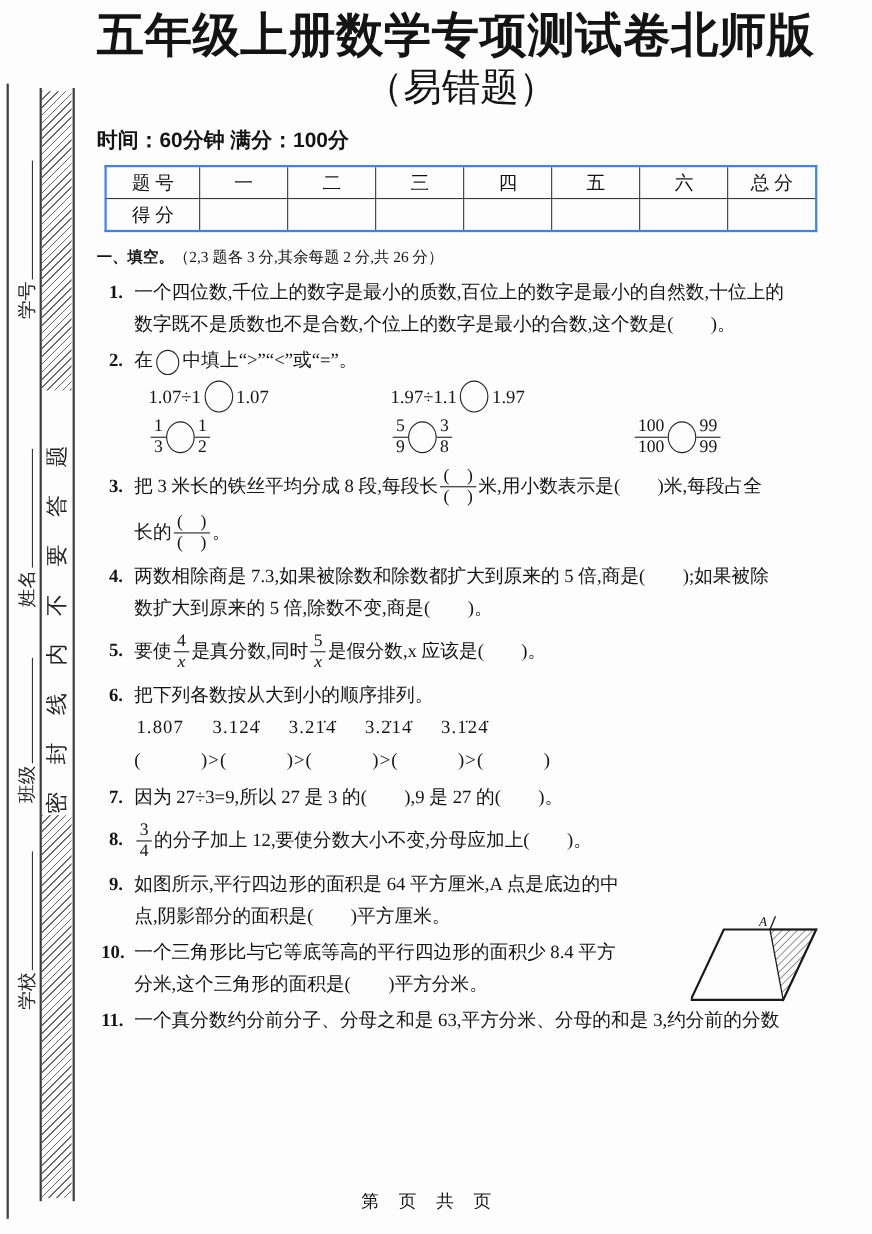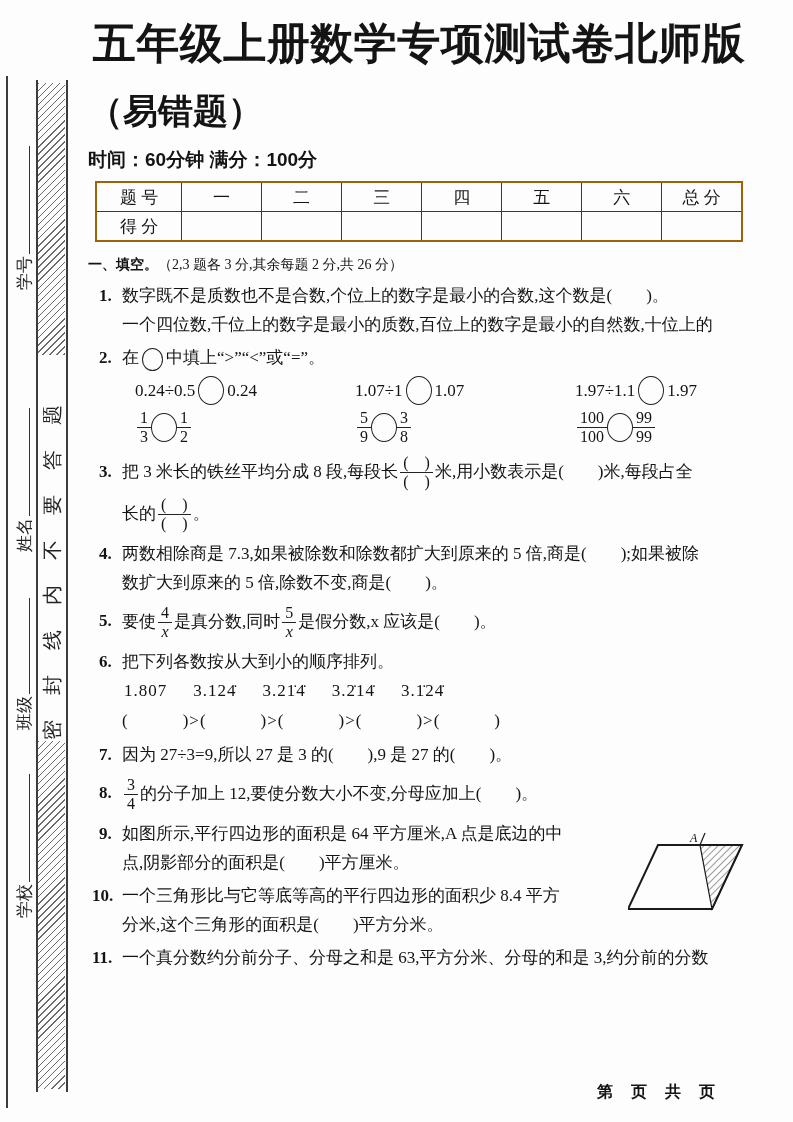--- a/index.html
+++ b/index.html
@@ -18,30 +18,30 @@
     background:repeating-linear-gradient(135deg,#6b6b6b 0 1px,transparent 1px 5px);}
   .hatch-top{top:83px;height:272px;}
   .hatch-bottom{top:741px;height:348px;}
   .seal-rot{position:absolute;transform:rotate(-90deg);transform-origin:0 0;white-space:nowrap;}
   .seal-field{font-size:17px;color:#222;font-family:"DejaVu Serif",serif;}
   .fline{display:inline-block;width:108px;border-bottom:1.3px solid #333;height:2px;margin-left:2px;}
   .seal-warning{left:39px;top:740px;font-size:20px;letter-spacing:25px;line-height:27px;
     font-family:"Liberation Sans",sans-serif;color:#222;}
   
   main{position:absolute;left:88px;top:0;width:662px;}
-  .title{margin-top:17px;text-align:center;font-family:"Liberation Sans","DejaVu Sans",sans-serif;
+  .title{margin-top:6px;font-family:"Liberation Sans","DejaVu Sans",sans-serif;
     font-weight:900;font-size:43px;line-height:52px;letter-spacing:0.5px;}
-  .subtitle{margin-top:20px;font-family:"Liberation Sans","DejaVu Sans",sans-serif;
-    font-weight:700;font-size:35px;line-height:44px;}
+  .subtitle{text-align:center;font-family:"Liberation Sans","DejaVu Sans",sans-serif;
+    font-weight:400;font-size:35px;line-height:44px;}
   .meta{margin-top:15px;text-align:left;padding-right:6px;font-size:19px;line-height:24px;
     font-family:Liberation Sans, sans-serif;font-weight:600;}
   table.score{border-collapse:collapse;margin:9px 0 0 7px;width:648px;table-layout:fixed;}
   table.score td{border:1.4px solid #3a3a3a;height:28px;text-align:center;font-size:17px;padding:0;}
   table.score tr td:first-child{width:84px;}
-  table.score{border:2px solid #a16207;}
+  table.score{border:2px solid #3b82f6;}
   .sec-heading{margin-top:9px;font-size:14px;line-height:26px;}
   .sec-heading .h{font-weight:bold;font-family:"Liberation Sans","DejaVu Sans",sans-serif;}
   
   .q{position:relative;padding-left:34px;margin:3px 0 4px;}
   .qno{position:absolute;left:11px;top:0;font-weight:bold;line-height:29px;}
   .q.two .qno{left:4px;}
   .qline{line-height:29px;white-space:nowrap;}
   .tall{line-height:42px;}
   .frac{display:inline-flex;flex-direction:column;align-items:center;vertical-align:middle;
     margin:0 2px;line-height:1.15;font-size:16px;}
@@ -50,22 +50,22 @@
   .it{font-style:italic;}
   .circle{display:inline-block;width:26px;height:29px;border:1.7px solid #222;border-radius:50%;
     vertical-align:middle;margin:0 3px;flex:none;box-sizing:border-box;}
   .circle.small{width:21px;height:23px;}
   .cmp-row{display:flex;padding-left:13px;align-items:center;margin-top:4px;}
   .cmp-item{width:220px;display:flex;align-items:center;white-space:nowrap;flex:none;}
   .num-row{padding-left:2px;letter-spacing:1px;line-height:30px;white-space:nowrap;}
   .num-row span{margin-right:26px;}
   .ans-row{line-height:30px;white-space:nowrap;letter-spacing:1px;}
   .fig{position:absolute;left:540px;top:828px;width:118px;height:98px;}
-  .footer{position:absolute;top:1082px;left:0;width:662px;text-align:right;
-    transform:translateX(-28px);font-size:16px;letter-spacing:7px;font-weight:bold;}
+  .footer{position:absolute;top:1082px;left:0;width:662px;text-align:center;
+    transform:translateX(-28px);font-size:16px;letter-spacing:7px;}
 </style>
 </head>
 <body>
 
 <div>
   <div class="vline edge-line"></div>
   <div class="vline band-l"></div>
   <div class="vline band-r"></div>
   <div class="hatch hatch-top"></div>
   <div class="hatch hatch-bottom"></div>
@@ -106,33 +106,28 @@
       <td></td>
       <td></td>
     </tr>
   </tbody>
     </table>
 
   <div class="sec-heading"><span class="h">一、填空。</span><span>（2,3 题各 3 分,其余每题 2 分,共 26 分）</span></div>
 
   <div class="q">
     <span class="qno">1.</span>
+    <div class="qline">一个四位数,千位上的数字是最小的质数,百位上的数字是最小的自然数,十位上的</div>
     <div class="qline">数字既不是质数也不是合数,个位上的数字是最小的合数,这个数是(　　)。</div>
-    <div class="qline">一个四位数,千位上的数字是最小的质数,百位上的数字是最小的自然数,十位上的</div>
   </div>
 
   <div class="q">
     <span class="qno">2.</span>
     <div class="qline"><span>在</span><span class="circle small"></span><span>中填上“&gt;”“&lt;”或“=”。</span></div>
     <div class="cmp-row">
-      <span class="cmp-item">
-          <span>0.24÷0.5</span>
-          <span class="circle"></span>
-          <span>0.24</span>
-        </span>
       <span class="cmp-item">
           <span>1.07÷1</span>
           <span class="circle"></span>
           <span>1.07</span>
         </span>
       <span class="cmp-item">
           <span>1.97÷1.1</span>
           <span class="circle"></span>
           <span>1.97</span>
         </span>

